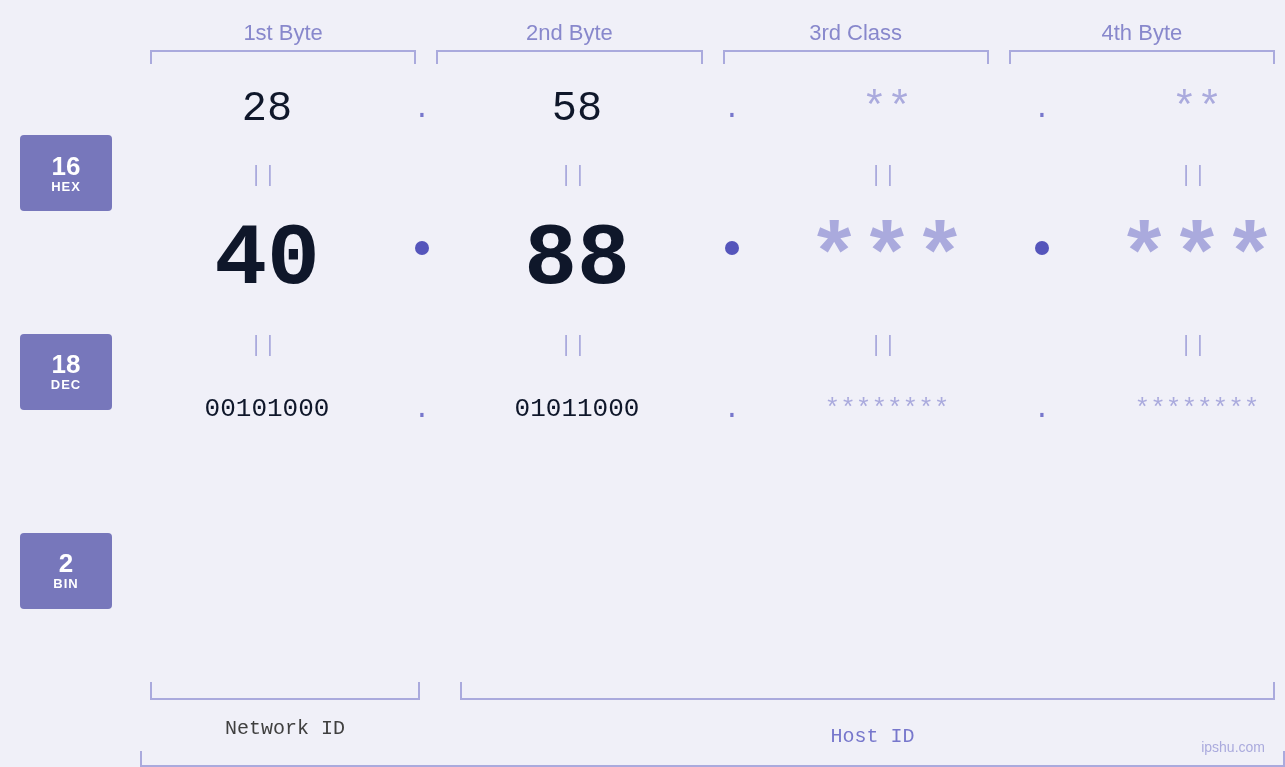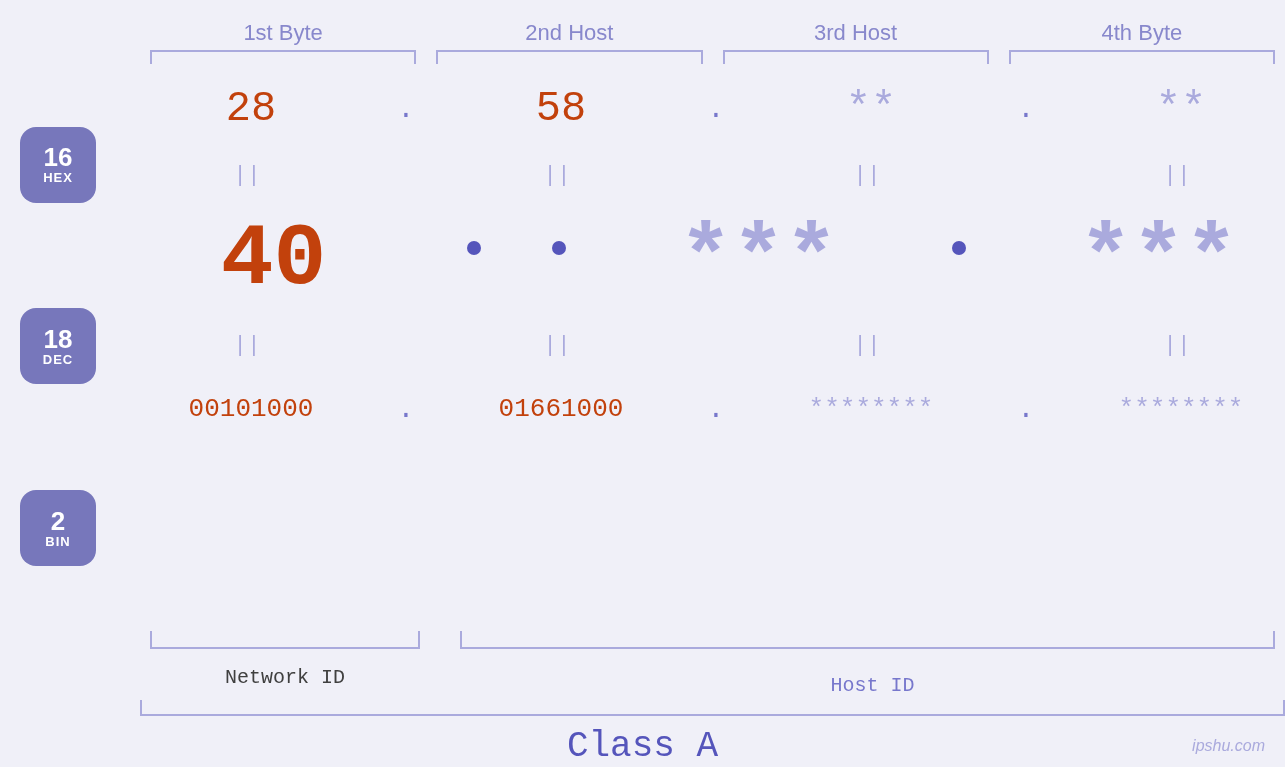--- a/index.html
+++ b/index.html
@@ -34,22 +34,22 @@
       color: #8888cc;
       font-size: 22px;
       font-family: Arial, sans-serif;
       width: 270px;
       text-align: center;
     }
 
     .base-badge {
       background: #7777bb;
       color: white;
-      border-radius: 16px;
-      width: 76px;
+      border-radius: 4px;
+      width: 92px;
       height: 76px;
       display: flex;
       flex-direction: column;
       align-items: center;
       justify-content: center;
       font-weight: bold;
     }
 
     .base-number {
       font-size: 26px;
@@ -57,21 +57,21 @@
       font-family: Arial, sans-serif;
     }
 
     .base-label {
       font-size: 13px;
       font-family: Arial, sans-serif;
       letter-spacing: 1px;
     }
 
     .byte-value {
-      color: #c2410c;
+      color: #0f172a;
       text-align: center;
     }
 
     .hex-value {
       font-size: 42px;
     }
 
     .dec-value {
       font-size: 88px;
       font-weight: bold;
@@ -151,23 +151,22 @@
       align-items: center;
       justify-content: center;
     }
 
     
     .watermark {
       position: absolute;
       bottom: 12px;
       right: 20px;
       color: #aaaadd;
-      font-size: 16px;
-      font-family: Arial, sans-serif;
-      font-style: italic;
+      font-size: 14px;
+      font-family: Arial, sans-serif;
     }
 
     
     .big-dot {
       width: 14px;
       height: 14px;
       background: #5555bb;
       border-radius: 50%;
       margin: 0 8px;
       align-self: flex-end;
@@ -180,22 +179,22 @@
       margin: 0 6px;
     }
   </style>
 </head>
 <body>
 
 <div class="main-container">
 
   <div class="byte-headers">
     <div class="byte-header">1st Byte</div>
-    <div class="byte-header">2nd Host</div>
-    <div class="byte-header">3rd Host</div>
+    <div class="byte-header">2nd Byte</div>
+    <div class="byte-header">3rd Class</div>
     <div class="byte-header">4th Byte</div>
   </div>
 
   <div style="width: calc(100% - 140px); margin-left: 140px; display: flex; justify-content: space-around; margin-top: 4px;">
     <div style="width: 270px; height: 14px; border: 2px solid #aaaadd; border-bottom: none; margin: 0 10px;"></div>
     <div style="width: 270px; height: 14px; border: 2px solid #aaaadd; border-bottom: none; margin: 0 10px;"></div>
     <div style="width: 270px; height: 14px; border: 2px solid #aaaadd; border-bottom: none; margin: 0 10px;"></div>
     <div style="width: 270px; height: 14px; border: 2px solid #aaaadd; border-bottom: none; margin: 0 10px;"></div>
   </div>
 
@@ -260,20 +259,23 @@
         </div>
       </div>
 
       <div class="row-dec">
         <div class="cell">
           <span class="byte-value dec-value">40</span>
         </div>
         <div class="separator-cell">
           <div class="big-dot"></div>
         </div>
+        <div class="cell">
+          <span class="byte-value dec-value">88</span>
+        </div>
         <div class="separator-cell">
           <div class="big-dot"></div>
         </div>
         <div class="cell">
           <span class="byte-value dec-value masked-value">***</span>
         </div>
         <div class="separator-cell">
           <div class="big-dot"></div>
         </div>
         <div class="cell">
@@ -300,21 +302,21 @@
       </div>
 
       <div class="row-bin">
         <div class="cell">
           <span class="byte-value bin-value">00101000</span>
         </div>
         <div class="separator-cell">
           <span class="small-dot">.</span>
         </div>
         <div class="cell">
-          <span class="byte-value bin-value">01661000</span>
+          <span class="byte-value bin-value">01011000</span>
         </div>
         <div class="separator-cell">
           <span class="small-dot">.</span>
         </div>
         <div class="cell">
           <span class="byte-value bin-value masked-value">********</span>
         </div>
         <div class="separator-cell">
           <span class="small-dot">.</span>
         </div>
@@ -333,17 +335,16 @@
     <div style="position: absolute; left: 320px; right: 10px; height: 18px; border: 2px solid #aaaadd; border-top: none;"></div>
   </div>
 
   <div style="width: calc(100% - 140px); margin-left: 140px; display: flex; height: 42px; align-items: center;">
     <div style="width: 290px; text-align: center; color: #404040; font-size: 20px; font-family: 'Courier New', monospace;">Network ID</div>
     <div style="flex: 1; text-align: center; color: #7777cc; font-size: 20px; font-family: 'Courier New', monospace; margin-left: 30px; margin-top: 16px;">Host ID</div>
   </div>
 
   <div style="width: calc(100% - 140px); margin-left: 140px; height: 16px; border: 2px solid #aaaadd; border-top: none; margin-top: 2px;"></div>
 
-  <div style="width: 100%; text-align: center; color: #5555bb; font-size: 36px; font-family: 'Courier New', Courier, monospace; margin-top: 10px;">Class A</div>
 
   <div class="watermark">ipshu.com</div>
 
 </div>
 
 </body></html>

